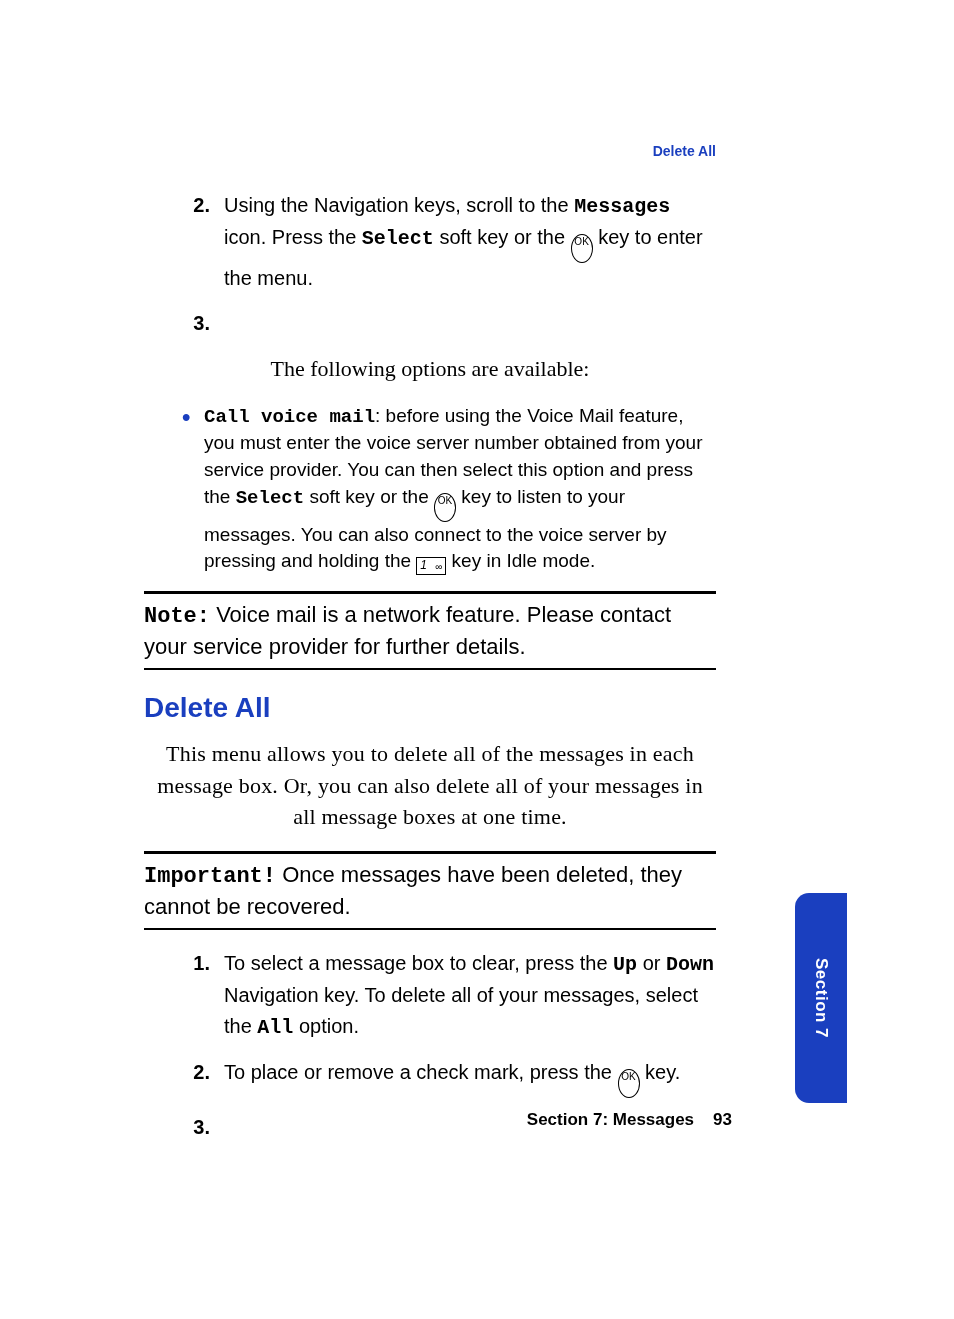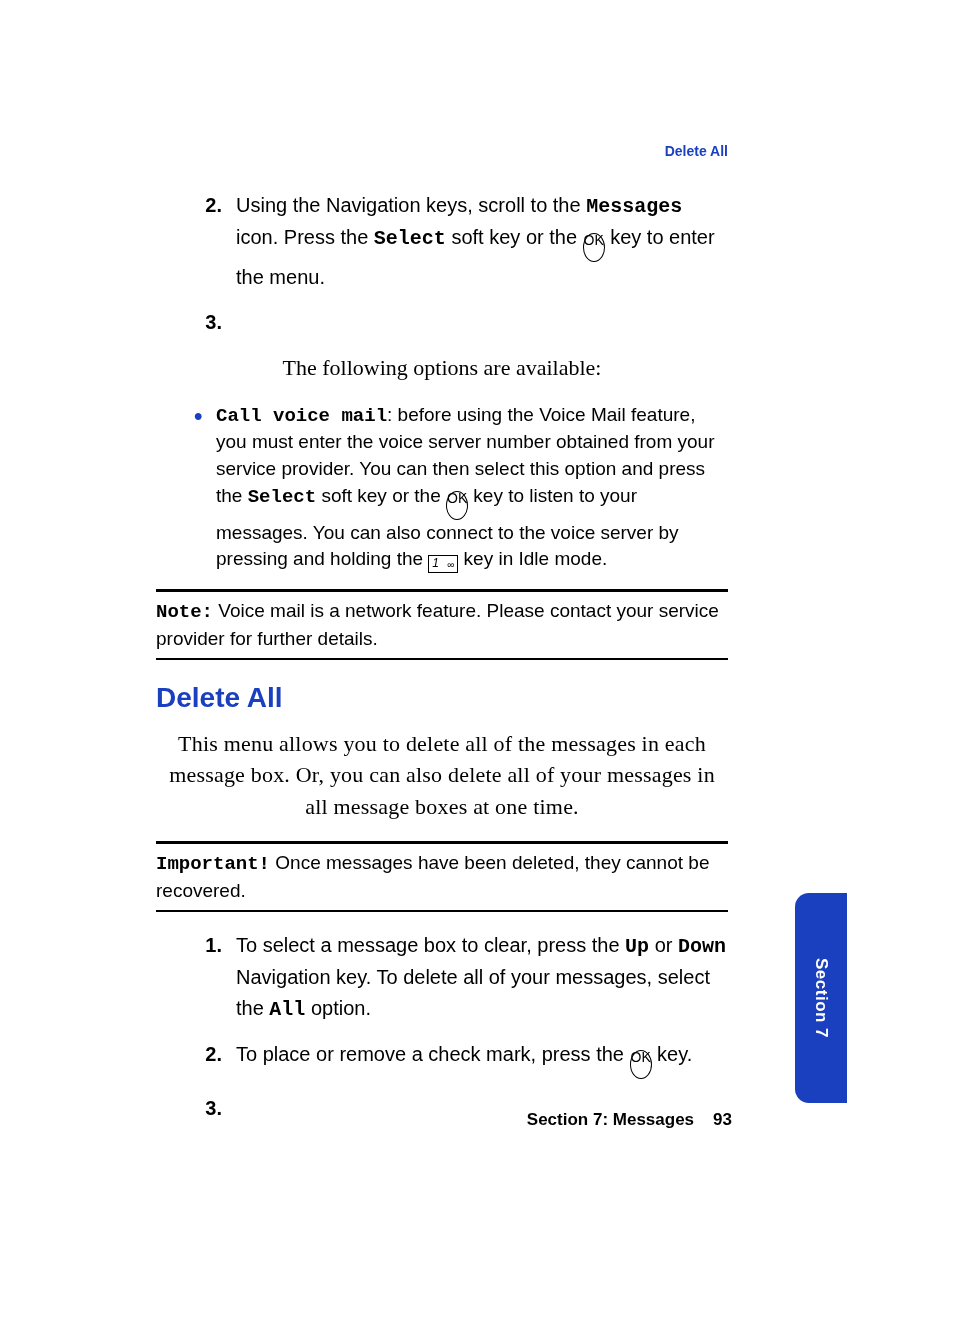--- a/index.html
+++ b/index.html
@@ -6,21 +6,21 @@
     body {
       width: 954px;
       height: 1319px;
       background: #fff;
       position: relative;
       font-family: Arial, Helvetica, sans-serif;
       color: #000;
     }
     .page {
       position: absolute;
-      left: 156px;
+      left: 144px;
       top: 145px;
       width: 572px;
     }
     .header-link {
       position: absolute;
       top: -2px;
       right: 0;
       font-weight: bold;
       font-size: 14px;
       color: #1a3fbf;
@@ -61,37 +61,37 @@
       position: absolute;
       left: 38px;
       top: -3px;
       color: #1a3fbf;
       font-size: 24px;
       font-weight: bold;
     }
     .hr-thick { border: none; border-top: 3px solid #000; margin: 10px 0 6px 0; }
     .hr-thin  { border: none; border-top: 2px solid #000; margin: 6px 0 10px 0; }
     .note {
-      font-size: 19px;
+      font-size: 22px;
       line-height: 1.35;
       margin: 0;
     }
     .h2 {
       color: #1a3fbf;
       font-weight: bold;
       font-size: 28px;
       margin: 22px 0 10px 0;
       font-family: Arial, Helvetica, sans-serif;
     }
     .ok-icon {
       display: inline-block;
       width: 22px; height: 29px;
       border: 1.2px solid #000;
       border-radius: 50%;
-      font-size: 14px;
+      font-size: 10px;
       text-align: center;
       line-height: 13px;
       vertical-align: -1px;
       font-family: Arial, sans-serif;
     }
     .key-1 {
       display: inline-block;
       min-width: 30px;
       height: 18px;
       border: 1.2px solid #000;

